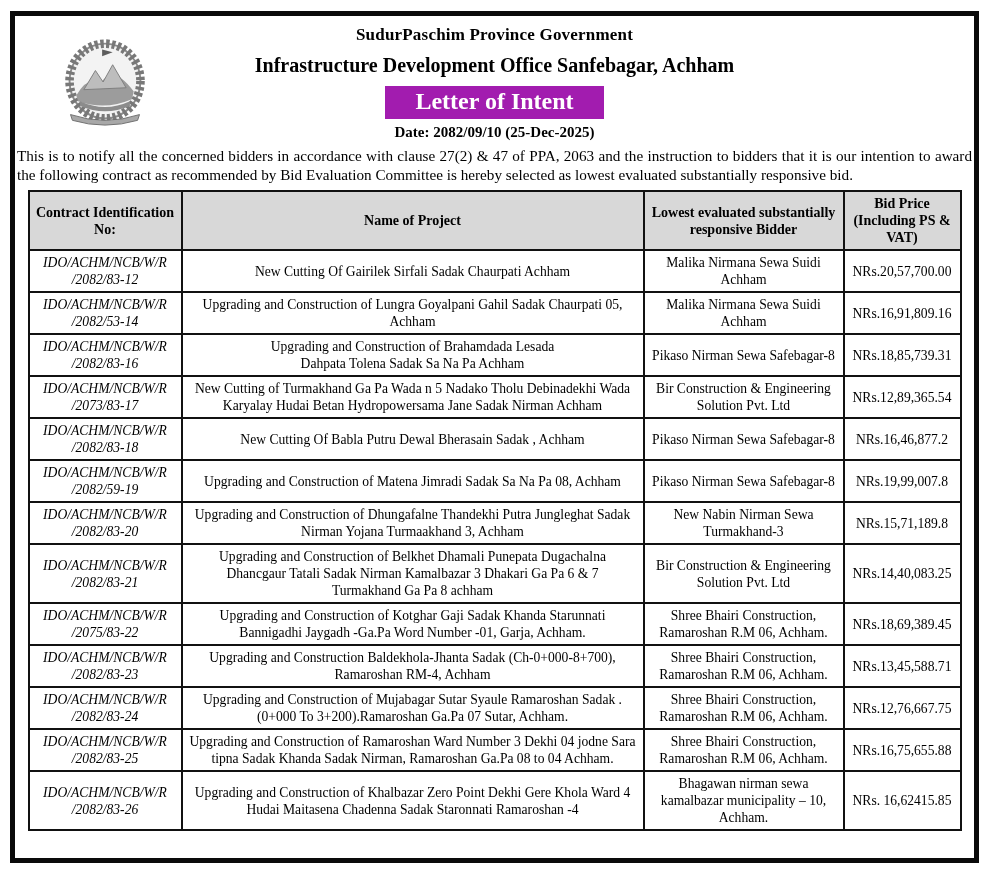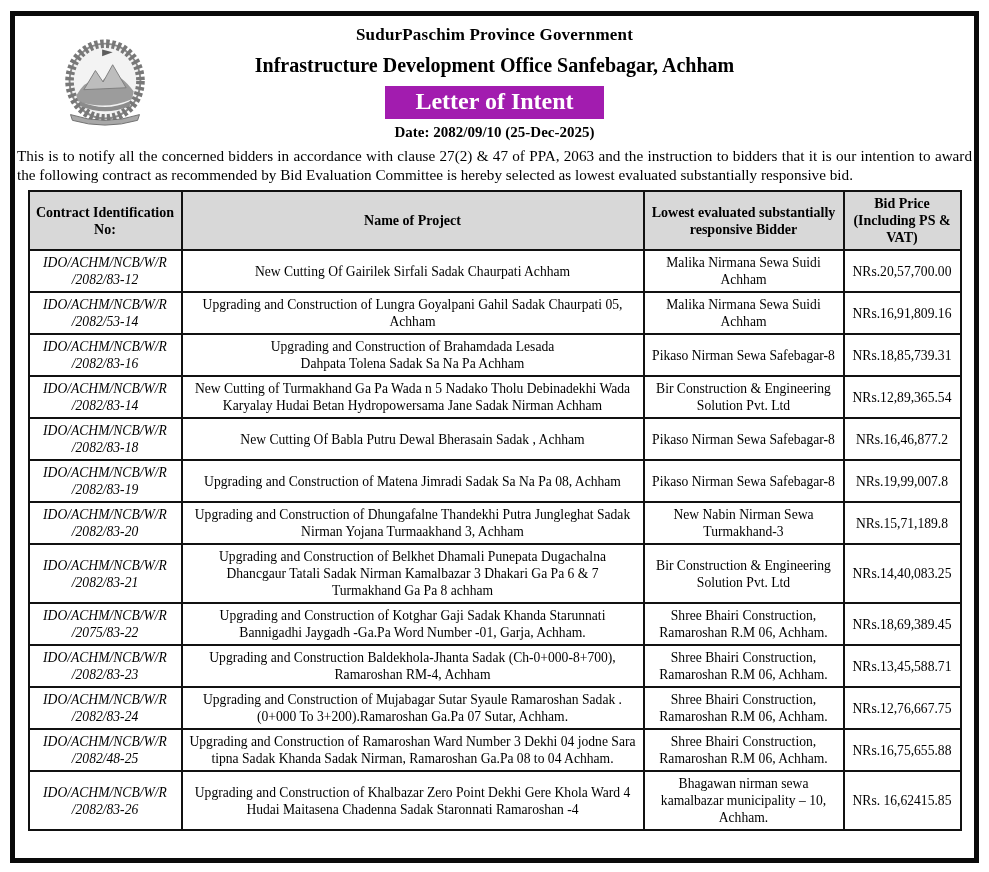--- a/index.html
+++ b/index.html
@@ -102,41 +102,41 @@
     </td>
     <td class="project">Upgrading and Construction of Brahamdada Lesada
 Dahpata Tolena Sadak Sa Na Pa Achham</td>
     <td class="bidder">Pikaso Nirman Sewa Safebagar-8</td>
     <td>NRs.18,85,739.31</td>
   </tr>
 
   <tr>
     <td>
       <div class="id-line">IDO/ACHM/NCB/W/R</div>
-      <div class="id-line">/2082/83-14</div>
+      <div class="id-line">/2073/83-17</div>
     </td>
     <td class="project">New Cutting of Turmakhand Ga Pa Wada n 5 Nadako Tholu Debinadekhi Wada Karyalay Hudai Betan Hydropowersama Jane Sadak Nirman Achham</td>
     <td class="bidder">Bir Construction &amp; Engineering Solution Pvt. Ltd</td>
     <td>NRs.12,89,365.54</td>
   </tr>
 
   <tr>
     <td>
       <div class="id-line">IDO/ACHM/NCB/W/R</div>
       <div class="id-line">/2082/83-18</div>
     </td>
     <td class="project">New Cutting Of Babla Putru Dewal Bherasain Sadak , Achham</td>
     <td class="bidder">Pikaso Nirman Sewa Safebagar-8</td>
     <td>NRs.16,46,877.2</td>
   </tr>
 
   <tr>
     <td>
       <div class="id-line">IDO/ACHM/NCB/W/R</div>
-      <div class="id-line">/2082/83-19</div>
+      <div class="id-line">/2082/59-19</div>
     </td>
     <td class="project">Upgrading and Construction of Matena Jimradi Sadak Sa Na Pa 08, Achham</td>
     <td class="bidder">Pikaso Nirman Sewa Safebagar-8</td>
     <td>NRs.19,99,007.8</td>
   </tr>
 
   <tr>
     <td>
       <div class="id-line">IDO/ACHM/NCB/W/R</div>
       <div class="id-line">/2082/83-20</div>
@@ -184,21 +184,21 @@
       <div class="id-line">/2082/83-24</div>
     </td>
     <td class="project">Upgrading and Construction of Mujabagar Sutar Syaule Ramaroshan Sadak .(0+000 To 3+200).Ramaroshan Ga.Pa 07 Sutar, Achham.</td>
     <td class="bidder">Shree Bhairi Construction, Ramaroshan R.M 06, Achham.</td>
     <td>NRs.12,76,667.75</td>
   </tr>
 
   <tr>
     <td>
       <div class="id-line">IDO/ACHM/NCB/W/R</div>
-      <div class="id-line">/2082/48-25</div>
+      <div class="id-line">/2082/83-25</div>
     </td>
     <td class="project">Upgrading and Construction of Ramaroshan Ward Number 3 Dekhi 04 jodne Sara tipna Sadak Khanda Sadak Nirman, Ramaroshan Ga.Pa 08 to 04 Achham.</td>
     <td class="bidder">Shree Bhairi Construction, Ramaroshan R.M 06, Achham.</td>
     <td>NRs.16,75,655.88</td>
   </tr>
 
   <tr>
     <td>
       <div class="id-line">IDO/ACHM/NCB/W/R</div>
       <div class="id-line">/2082/83-26</div>

